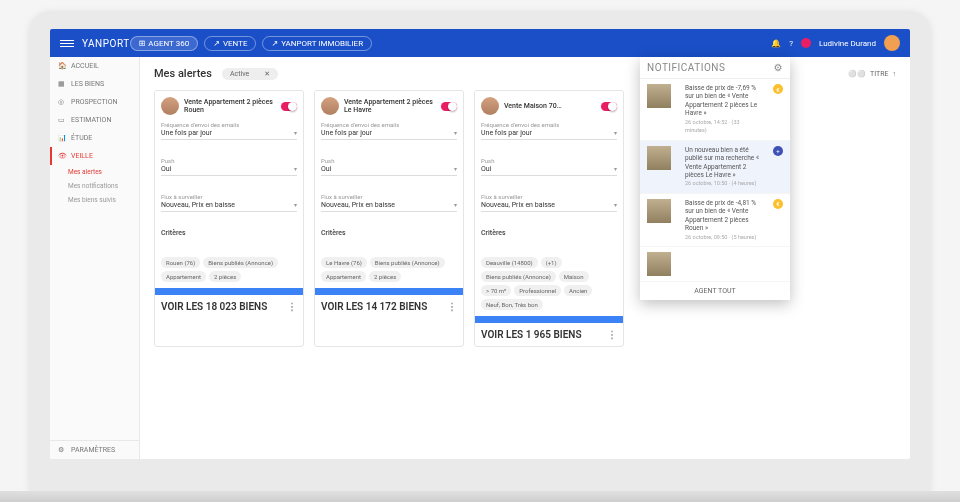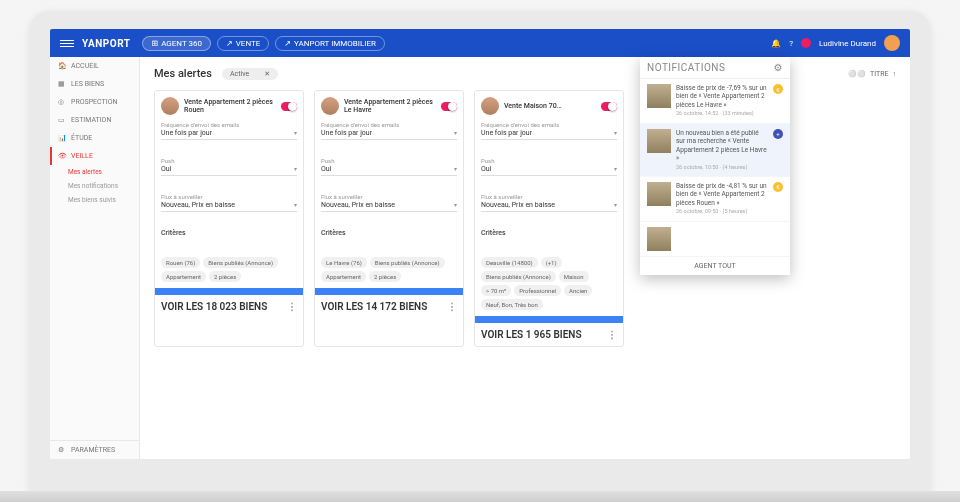--- a/index.html
+++ b/index.html
@@ -3,21 +3,21 @@
 <meta charset="utf-8">
 <style>
 *{margin:0;padding:0;box-sizing:border-box;font-family:-apple-system,BlinkMacSystemFont,"Segoe UI",Roboto,Arial,sans-serif}
 body{background:#f5f5f5;display:flex;align-items:center;justify-content:center;height:502px;width:960px}
 .laptop{width:900px;height:480px;background:#eaeaea;border-radius:20px 20px 0 0;padding:18px 20px 0;position:relative;box-shadow:0 2px 8px rgba(0,0,0,.1)}
 .screen{width:100%;height:430px;background:#fff;border-radius:2px;overflow:hidden;position:relative;display:flex;flex-direction:column}
 .laptop-base{position:absolute;bottom:-15px;left:-40px;right:-40px;height:15px;background:linear-gradient(#e0e0e0,#c8c8c8);border-radius:0 0 40px 40px}
 .topbar{height:28px;background:#1a4fc7;display:flex;align-items:center;padding:0 10px;color:#fff;font-size:8px;flex-shrink:0}
 .hamburger{width:14px;height:10px;margin-right:8px;cursor:pointer}
 .hamburger span{display:block;height:1.5px;background:#fff;margin:1.5px 0}
-.logo{font-weight:700;font-size:10px;letter-spacing:.5px;margin-right:12px}
+.logo{font-weight:400;font-size:10px;letter-spacing:.5px;margin-right:0}
 .pill{border:1px solid rgba(255,255,255,.4);padding:2px 8px;border-radius:10px;margin-right:6px;cursor:pointer;display:flex;align-items:center;gap:3px}
 .pill.active{background:rgba(255,255,255,.15)}
 .topbar-right{margin-left:auto;display:flex;align-items:center;gap:8px}
 .avatar{width:16px;height:16px;border-radius:50%;background:#f0a050}
 .body{flex:1;display:flex;overflow:hidden}
 .sidebar{width:90px;background:#fafafa;border-right:1px solid #e8e8e8;display:flex;flex-direction:column;font-size:7px}
 .side-item{padding:5px 8px;display:flex;align-items:center;gap:5px;cursor:pointer;color:#777}
 .side-item.active{color:#e53935;border-left:2px solid #e53935;padding-left:6px}
 .side-sub{padding:3px 8px 3px 18px;font-size:6.5px;color:#999;cursor:pointer}
 .side-sub.active{color:#e53935}
@@ -40,21 +40,21 @@
 .field-label{font-size:6px;color:#999;margin-bottom:1px}
 .field-value{font-size:7px;color:#333;border-bottom:1px solid #ddd;padding-bottom:2px;display:flex;justify-content:space-between}
 .field-value::after{content:"▾";color:#999;font-size:6px}
 .section-label{font-size:7px;color:#444;margin:5px 0 20px;font-weight:500}
 .tags{display:flex;flex-wrap:wrap;gap:3px}
 .tag{background:#f0f0f0;padding:2px 5px;border-radius:8px;font-size:6px;color:#666}
 .card-foot{border-top:7px solid #3b82f6;padding:6px;display:flex;justify-content:space-between;align-items:center;font-size:10px;font-weight:600;color:#333}
 .dots{color:#999;cursor:pointer}
 .notif-panel{position:absolute;top:28px;right:120px;width:150px;background:#fff;box-shadow:0 4px 14px rgba(0,0,0,.25);z-index:10;font-size:6.5px}
 .notif-head{padding:5px 7px;border-bottom:1px solid #eee;display:flex;justify-content:space-between;color:#888;font-size:10px;letter-spacing:.5px}
-.notif-item{display:flex;padding:5px 7px;gap:5px;border-bottom:1px solid #f5f5f5}
+.notif-item{display:flex;padding:5px 7px;gap:14px;border-bottom:1px solid #f5f5f5}
 .notif-item.hl{background:#eef3fc}
 .notif-thumb{width:24px;height:24px;background:linear-gradient(#c0b090,#908060);flex-shrink:0}
 .notif-text{flex:1;color:#555;line-height:1.3}
 .notif-badge{width:10px;height:10px;border-radius:50%;background:#fbc02d;color:#fff;font-size:6px;display:flex;align-items:center;justify-content:center;flex-shrink:0}
 .notif-badge.blue{background:#3f51b5}
 .notif-time{color:#aaa;font-size:5.5px}
 .notif-foot{padding:5px;text-align:center;font-size:7px;color:#666;cursor:pointer}
 </style>
 </head>
 <body>

